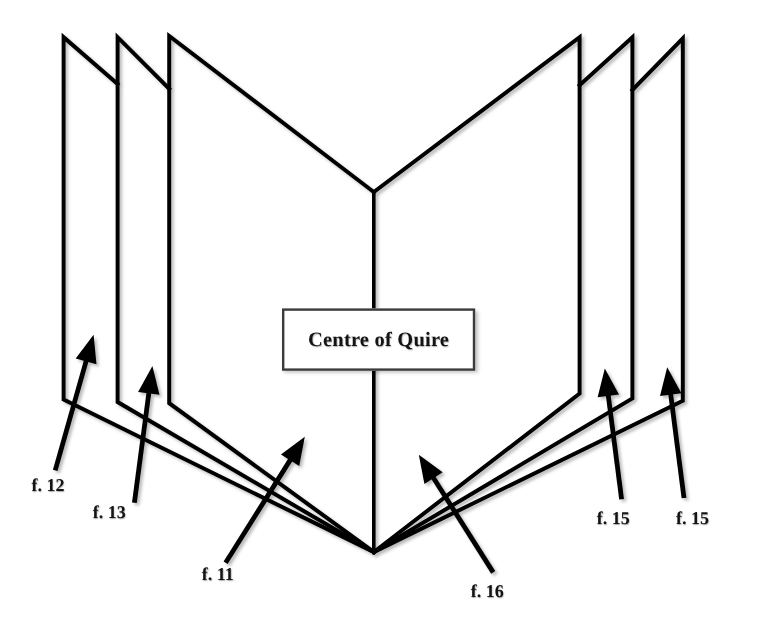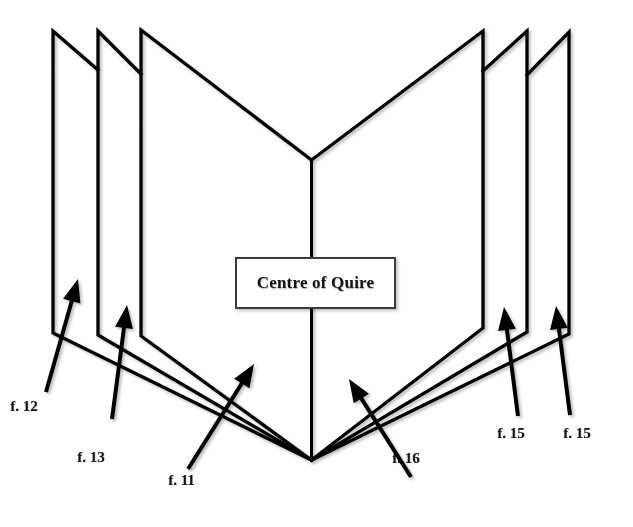--- a/index.html
+++ b/index.html
@@ -74,20 +74,20 @@
       <line x1="518" y1="416" x2="506.5478772334932" y2="326.8370441750541" stroke="#000000" stroke-width="4" stroke-linecap="butt"></line>
       <polygon points="504,307 515.8567286972915,328.66605604624027 498.0033889397428,330.95914555638416" fill="#000000"></polygon>
       <line x1="570" y1="415" x2="558.5478772334932" y2="325.8370441750541" stroke="#000000" stroke-width="4" stroke-linecap="butt"></line>
       <polygon points="556,306 567.8567286972915,327.66605604624027 550.0033889397429,329.95914555638416" fill="#000000"></polygon>
     </svg>
 
   <div class="center-box" id="center-box" style="left: 235px; top: 257px; width: 161px; height: 52px;">
     <span>Centre of Quire</span>
   </div>
 
-  <div class="folio-label" style="left: 24px; top: 406px;">f. 12</div>
-  <div class="folio-label" style="left: 91px; top: 457px; font-family: Liberation Serif, serif;">f. 13</div>
+  <div class="folio-label" style="left: 40px; top: 406px;">f. 12</div>
+  <div class="folio-label" style="left: 91px; top: 428px; font-family: Liberation Serif, serif;">f. 13</div>
   <div class="folio-label" style="left: 170px; top: 480px; padding-left: 23px;">f. 11</div>
-  <div class="folio-label" style="left: 406px; top: 458px; text-align: center;">f. 16</div>
+  <div class="folio-label" style="left: 406px; top: 494px; text-align: center;">f. 16</div>
   <div class="folio-label" style="left: 511px; top: 433px;">f. 15</div>
   <div class="folio-label" style="left: 577px; top: 433px;">f. 15</div>
 
 </div>
 
 </body></html>

